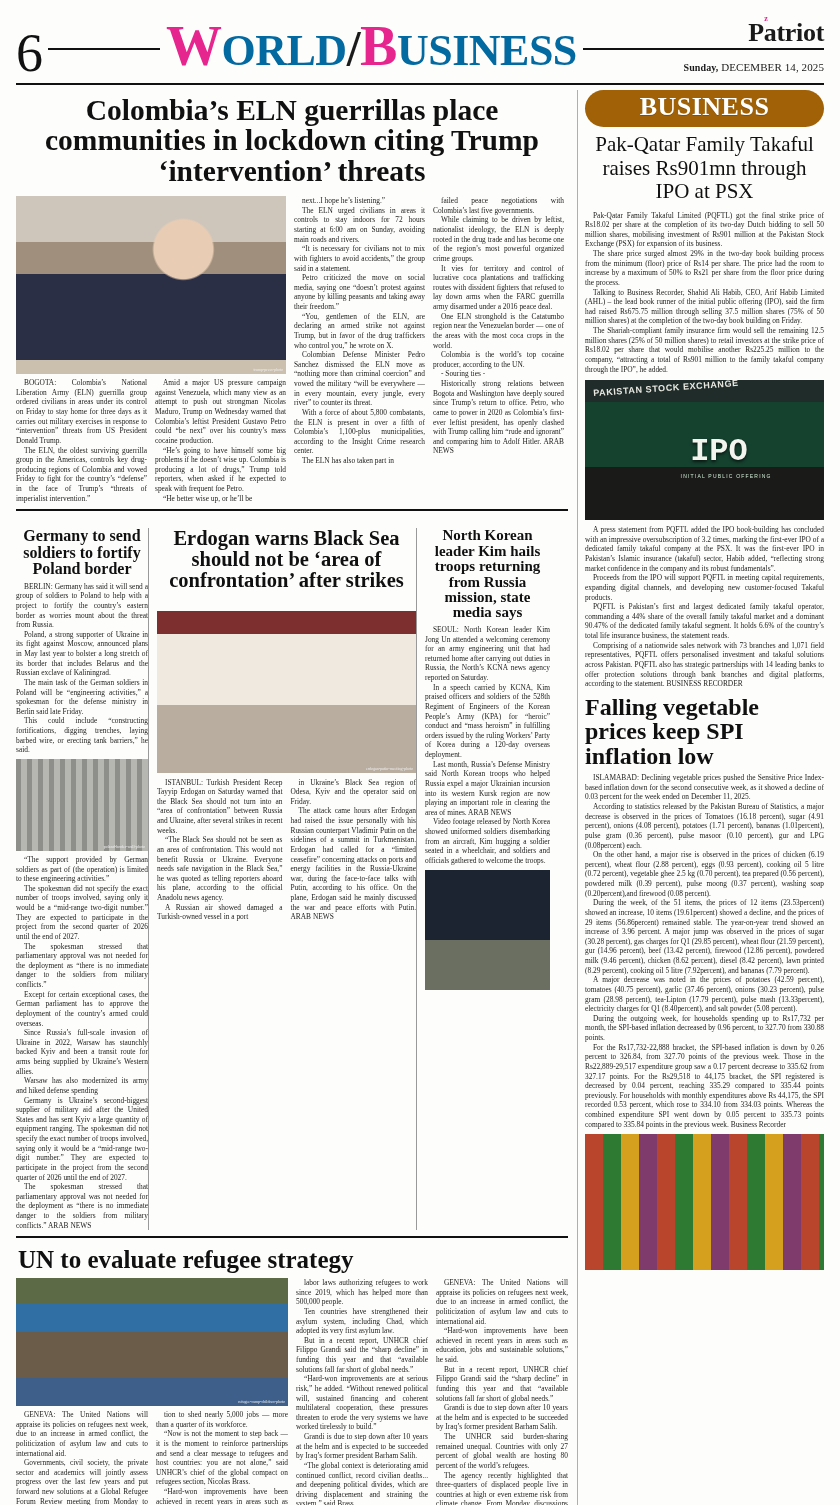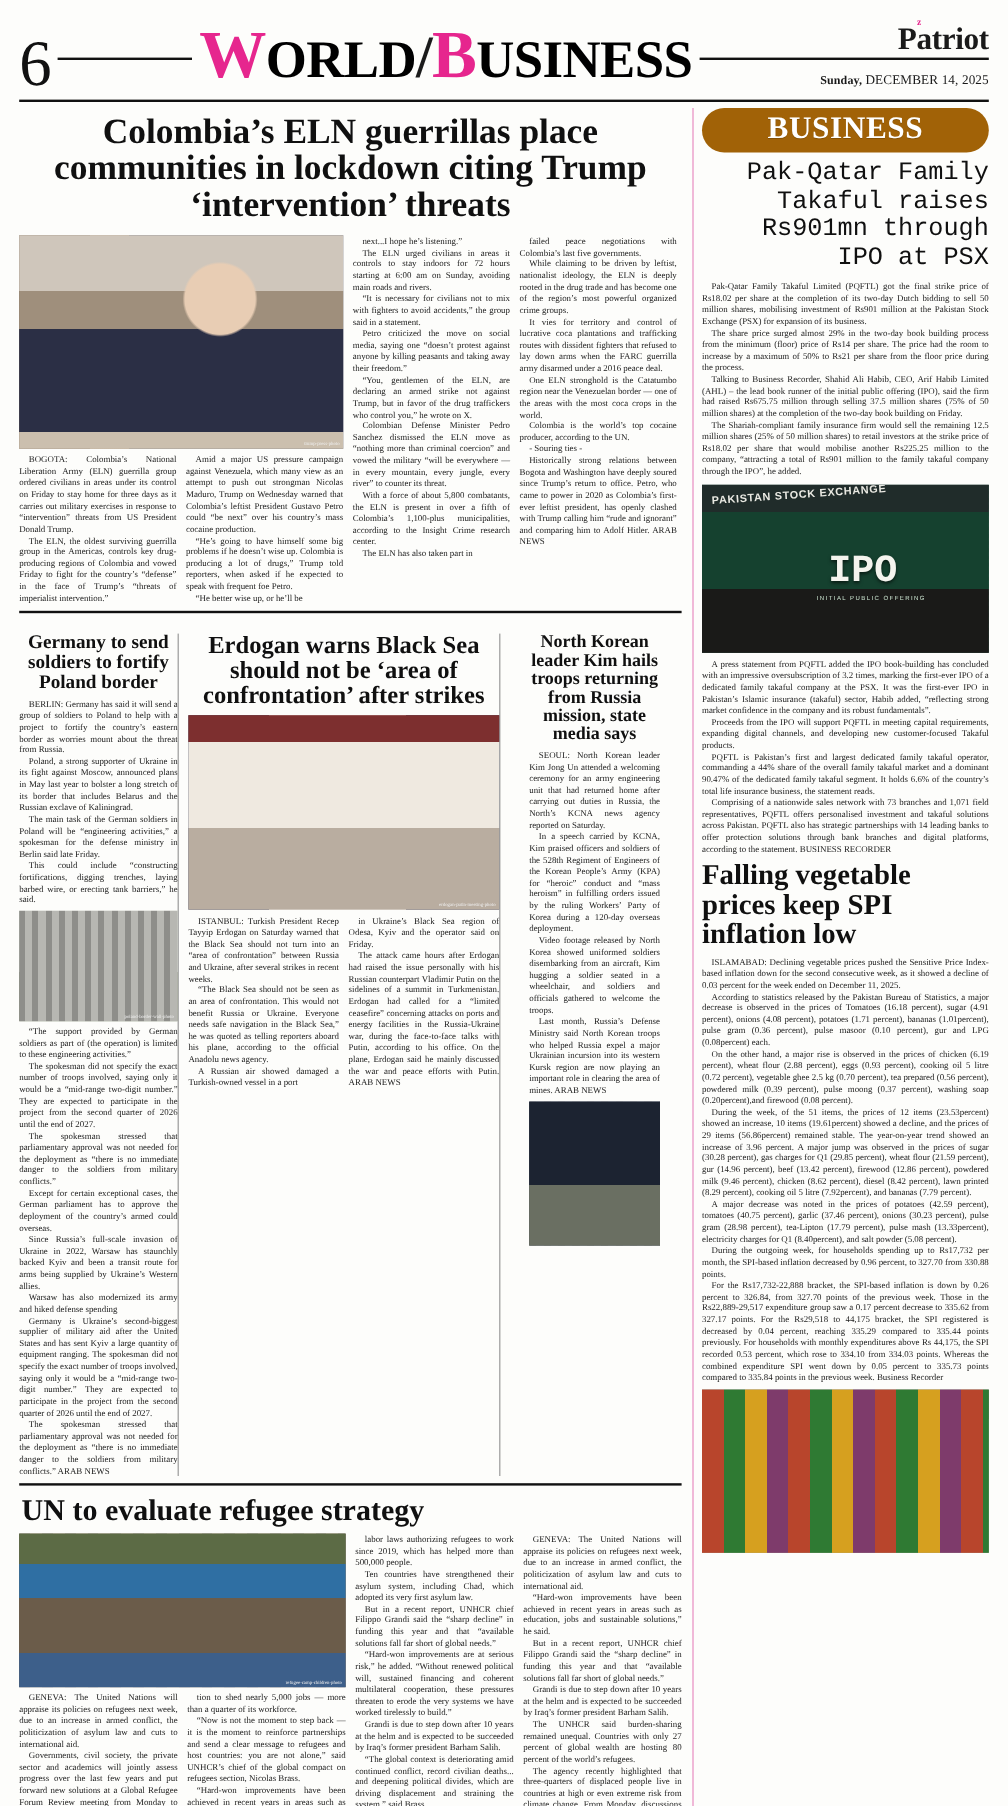--- a/index.html
+++ b/index.html
@@ -18,21 +18,21 @@
     font-size: 54px; font-weight: 400; line-height: 1;
     letter-spacing: -1px; color: #111; padding-right: 6px;
   }
   .rule-left { flex: 0 0 auto; width: 112px; border-top: 2px solid #111; margin-bottom: 30px; }
   .section-title {
     font-size: 44px; line-height: 1; white-space: nowrap;
     font-family: "Liberation Serif", serif; font-weight: 700;
     letter-spacing: -0.5px; padding: 0 6px; margin-bottom: 6px;
   }
   .section-title .cap { font-size: 56px; color: #e6268e; }
-  .section-title .rest { color: #000000; }
+  .section-title .rest { color: #0369a1; }
   .section-title .slash { color: #1b1b1b; font-size: 50px; }
   .rule-right { flex: 1 1 auto; border-top: 2px solid #111; margin-bottom: 30px; }
   .brandbox { position: absolute; right: 0; top: 0; text-align: right; width: 175px; }
   .brand {
     font-size: 26px; font-weight: 700; letter-spacing: -0.3px;
     font-family: "Liberation Serif", serif; position: relative; display:inline-block;
   }
   .brand .zdot { position:absolute; top:-4px; left: 16px; font-size: 8px; color:#e6268e; }
   .dateline { font-size: 10.5px; margin-top: 13px; letter-spacing: 0.1px; }
   .dateline .day { font-size: 10px; font-weight: 700; margin-top: 40px; }
@@ -65,29 +65,29 @@
   .lead-col { width: 131px; }
   .lead-photo { width: 270px; height: 178px; margin-bottom: 4px; }
 
   
   .biz-badge {
     background: #a16207; color: #fff; border-radius: 22px;
     text-align: center; font-size: 26px; font-weight: 700;
     font-family: "Liberation Serif", serif; padding: 2px 0 5px 0; letter-spacing: .5px;
     text-shadow: 0 1px 0 rgba(0,0,0,.18);
   }
-  .biz-sub { font-size: 21px; text-align: right; line-height: 1.12; margin: 6px 0 7px 0; font-family:Liberation Mono, monospace; }
+  .biz-sub { font-size: 21px; text-align: center; line-height: 1.12; margin: 6px 0 7px 0; font-family:Liberation Serif, serif; }
 
   .sec-rule { border-top: 2.2px solid #111; margin: 6px 0 5px 0; }
 
   
   .band2 { display: flex; gap: 0; margin-top: 17px; }
   .b2-left { width: 132px; }
   .b2-mid { width: 268px; padding-left: 8px; border-left: 1px solid #999; }
-  .b2-right { width: 134px; padding-left: 24px; border-left: 1px solid #999; }
+  .b2-right { width: 134px; padding-left: 8px; border-left: 1px solid #999; }
 
   .band3 { margin-top: 5px; }
   .un-head { font-size: 25px; text-align: left; padding: 4px 0 5px 2px; }
   .un-cols { display: flex; gap: 8px; }
   .un-col { width: 132px; }
   .un-photo { width: 272px; height: 128px; margin-bottom: 4px; }
 
   .spi-head { font-size: 24px; text-align: left; margin: 6px 0 5px 0; line-height: 1.02; }
   .veg-photo { width: 100%; height: 136px; margin-top: 5px; }
 
@@ -233,21 +233,21 @@
             <p>The spokesman stressed that parliamentary approval was not needed for the deployment as “there is no immediate danger to the soldiers from military conflicts.”</p>
             <p>Except for certain exceptional cases, the German parliament has to approve the deployment of the country’s armed could overseas.</p>
             <p>Since Russia’s full-scale invasion of Ukraine in 2022, Warsaw has staunchly backed Kyiv and been a transit route for arms being supplied by Ukraine’s Western allies.</p>
             <p>Warsaw has also modernized its army and hiked defense spending</p>
             <p>Germany is Ukraine’s second-biggest supplier of military aid after the United States and has sent Kyiv a large quantity of equipment ranging. The spokesman did not specify the exact number of troops involved, saying only it would be a “mid-range two-digit number.” They are expected to participate in the project from the second quarter of 2026 until the end of 2027.</p>
             <p>The spokesman stressed that parliamentary approval was not needed for the deployment as “there is no immediate danger to the soldiers from military conflicts.” ARAB NEWS</p>
           </div>
         </div>
 
         <div class="b2-mid">
-          <div class="hl" style="font-size:20.5px; padding-bottom:4px;">Erdogan warns Black Sea should not be ‘area of confrontation’ after strikes</div>
+          <div class="hl" style="font-size:20.5px; padding-bottom:19px;">Erdogan warns Black Sea should not be ‘area of confrontation’ after strikes</div>
           <div class="photo img-putin" style="width:100%; height:162px; margin-bottom:5px;">
             <span class="cap">erdogan-putin-meeting-photo</span>
           </div>
           <div style="display:flex; gap:8px;">
             <div class="body" style="width:130px;">
               <p>ISTANBUL: Turkish President Recep Tayyip Erdogan on Saturday warned that the Black Sea should not turn into an “area of confrontation” between Russia and Ukraine, after several strikes in recent weeks.</p>
               <p>“The Black Sea should not be seen as an area of confrontation. This would not benefit Russia or Ukraine. Everyone needs safe navigation in the Black Sea,” he was quoted as telling reporters aboard his plane, according to the official Anadolu news agency.</p>
               <p>A Russian air showed damaged a Turkish-owned vessel in a port</p>
             </div>
             <div class="body" style="width:130px;">
@@ -255,22 +255,22 @@
               <p>The attack came hours after Erdogan had raised the issue personally with his Russian counterpart Vladimir Putin on the sidelines of a summit in Turkmenistan. Erdogan had called for a “limited ceasefire” concerning attacks on ports and energy facilities in the Russia-Ukraine war, during the face-to-face talks with Putin, according to his office. On the plane, Erdogan said he mainly discussed the war and peace efforts with Putin. ARAB NEWS</p>
             </div>
           </div>
         </div>
 
         <div class="b2-right">
           <div class="hl" style="font-size:15px; padding-bottom:4px;">North Korean leader Kim hails troops returning from Russia mission, state media says</div>
           <div class="body">
             <p>SEOUL: North Korean leader Kim Jong Un attended a welcoming ceremony for an army engineering unit that had returned home after carrying out duties in Russia, the North’s KCNA news agency reported on Saturday.</p>
             <p>In a speech carried by KCNA, Kim praised officers and soldiers of the 528th Regiment of Engineers of the Korean People’s Army (KPA) for “heroic” conduct and “mass heroism” in fulfilling orders issued by the ruling Workers’ Party of Korea during a 120-day overseas deployment.</p>
+            <p>Last month, Russia’s Defense Ministry said North Korean troops who helped Russia expel a major Ukrainian incursion into its western Kursk region are now playing an important role in clearing the area of mines. ARAB NEWS</p>
             <p>Video footage released by North Korea showed uniformed soldiers disembarking from an aircraft, Kim hugging a soldier seated in a wheelchair, and soldiers and officials gathered to welcome the troops.</p>
-            <p>Last month, Russia’s Defense Ministry said North Korean troops who helped Russia expel a major Ukrainian incursion into its western Kursk region are now playing an important role in clearing the area of mines. ARAB NEWS</p>
           </div>
           <div class="photo img-kim" style="width:100%; height:120px; margin-top:4px;"></div>
         </div>
       </div>
 
       <div class="sec-rule"></div>
 
       <div class="band3">
         <div class="hl un-head">UN to evaluate refugee strategy</div>
         <div class="un-cols">

